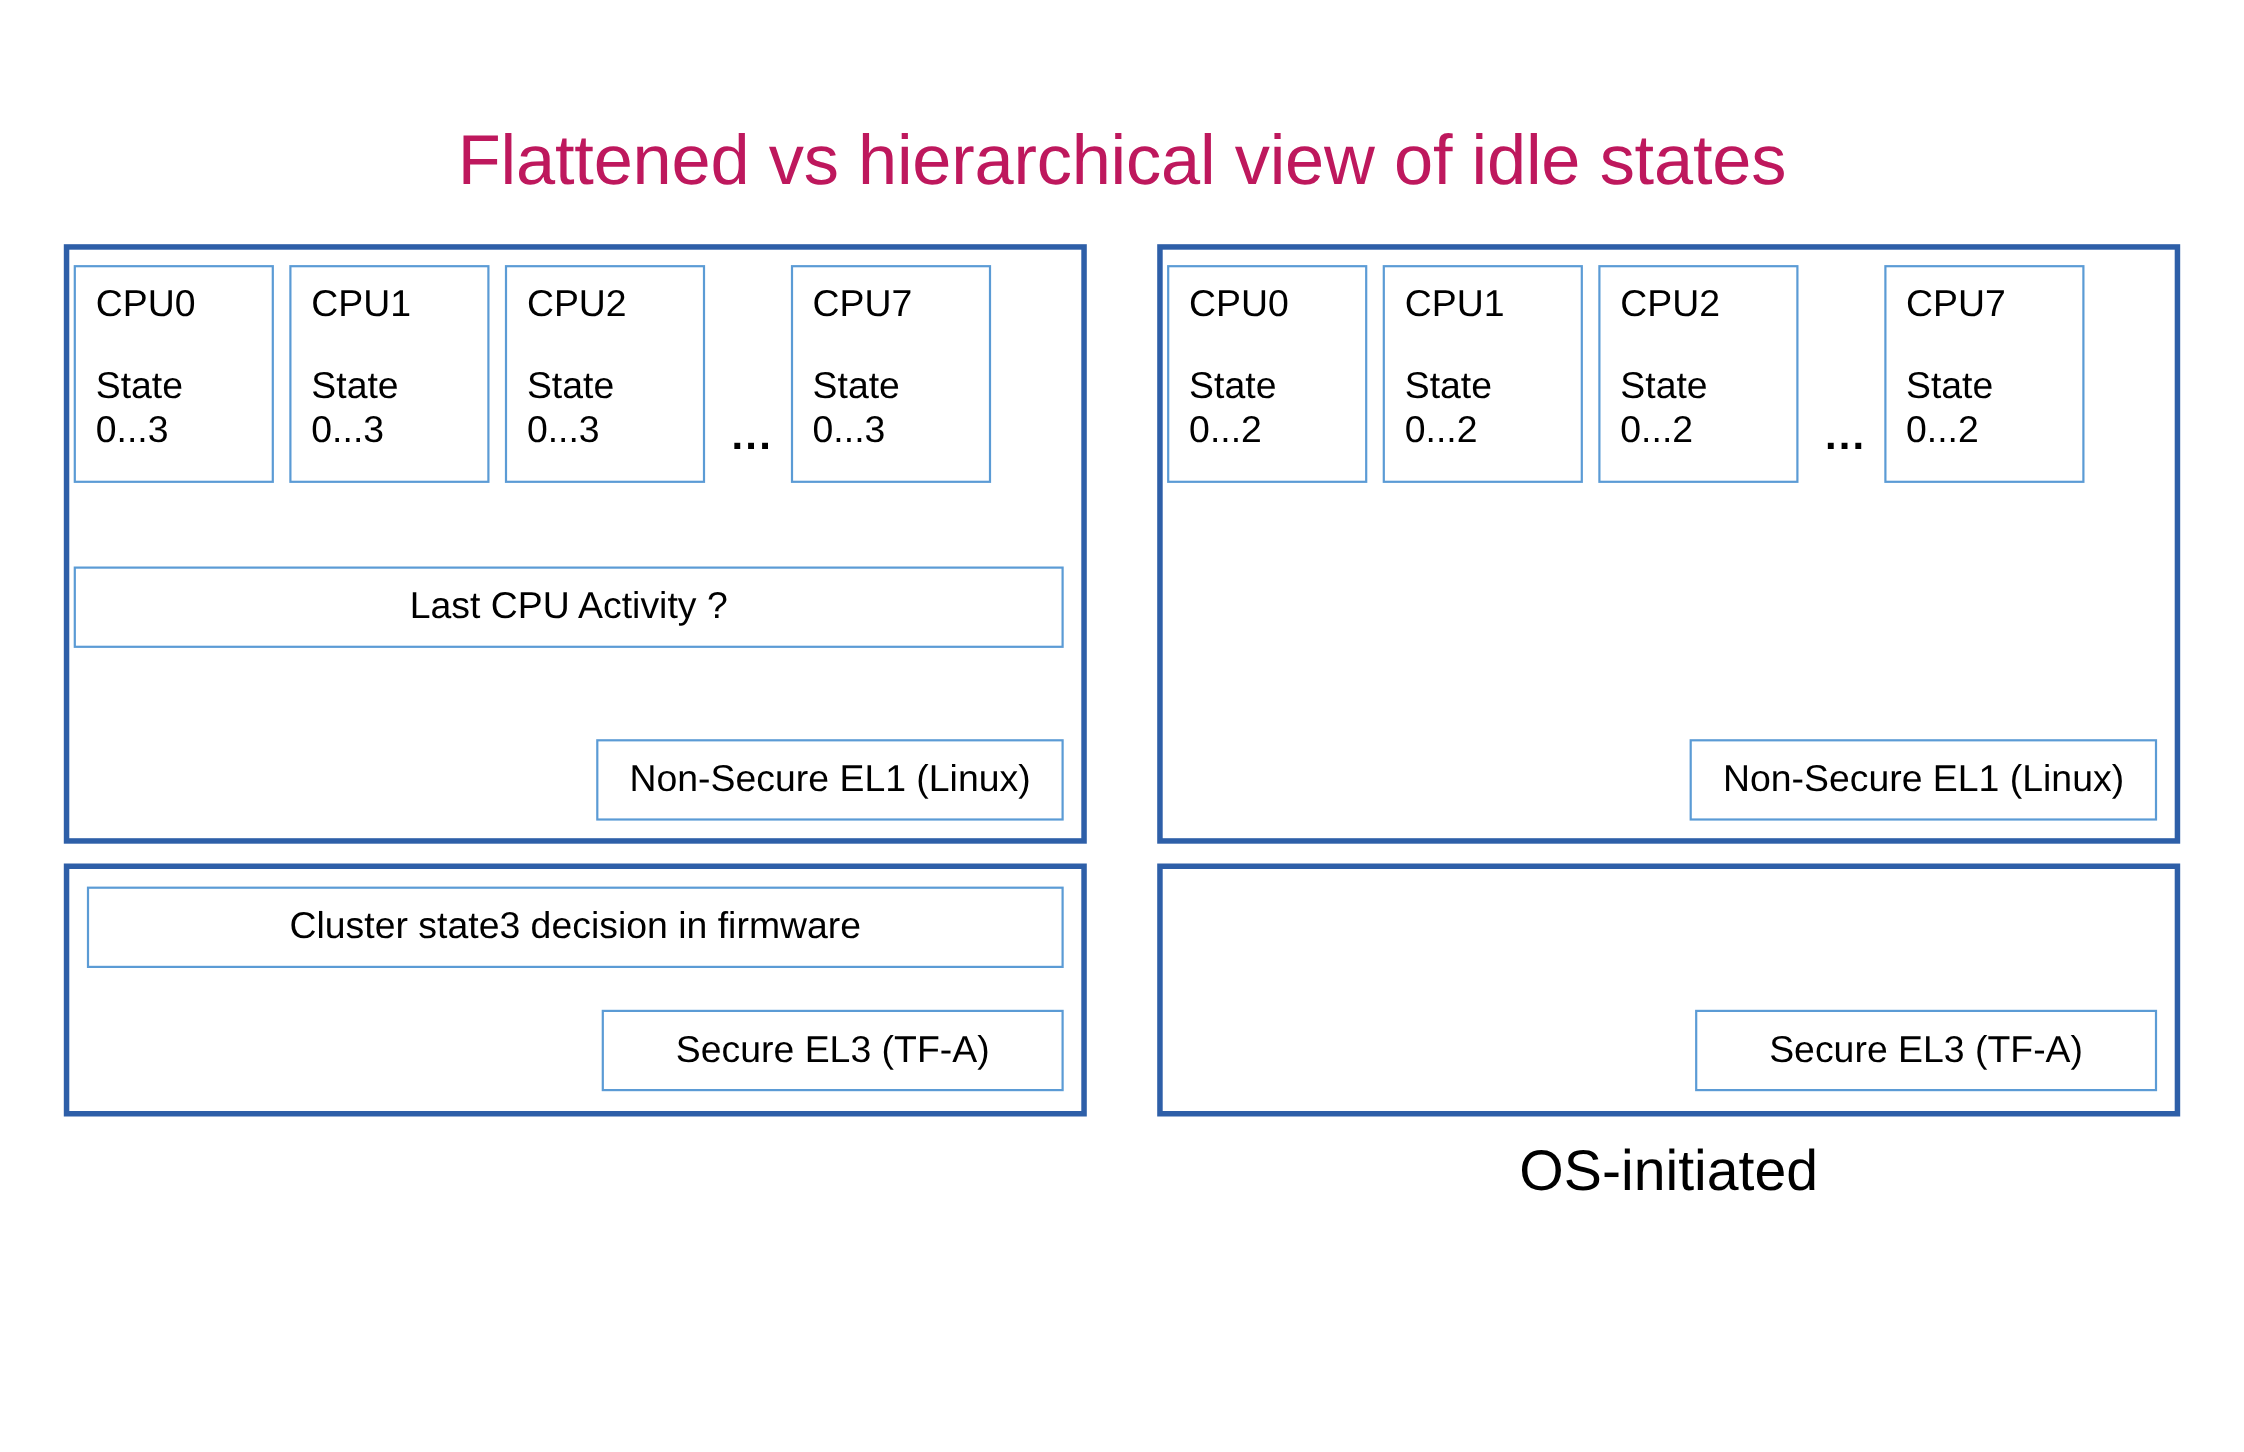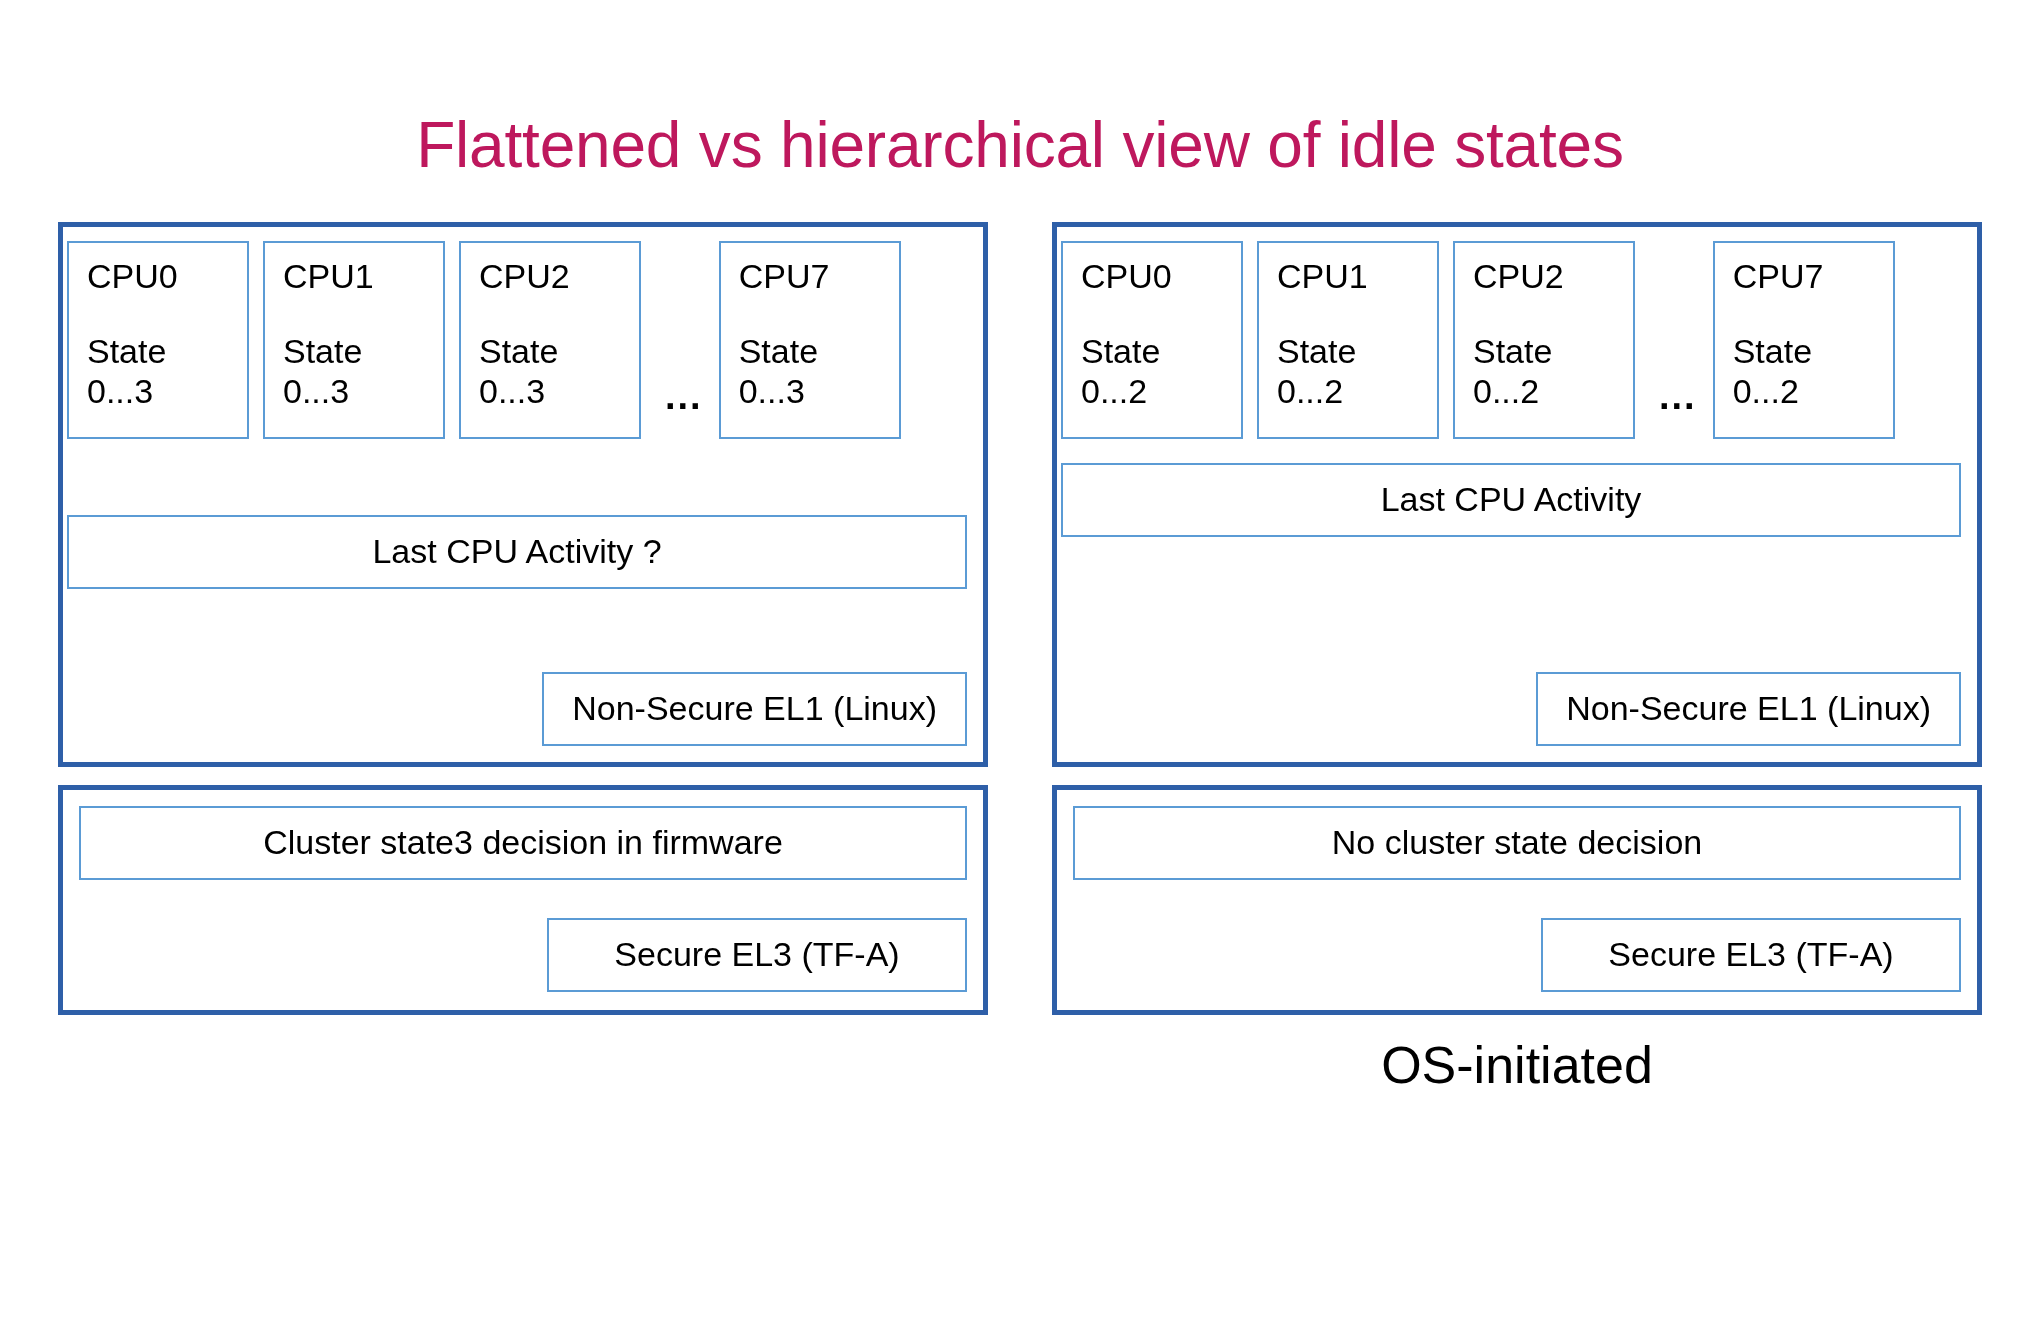--- a/index.html
+++ b/index.html
@@ -260,34 +260,32 @@
               <div>0...2</div>
             </div>
           </div>
         </div>
 
         <div class="spacer-md"></div>
 
 
         <div class="spacer-sm"></div>
 
-        <div class="bar bar-wide">Last CPU Activity</div>
 
         <div class="flex-grow"></div>
 
         <div class="level-row">
           <div class="level-tag">Non-Secure EL1 (Linux)</div>
         </div>
 
       </div>
     </div>
 
     <div class="panel panel-right fw-panel">
       <div class="fw-inner">
-        <div class="bar bar-wide">No cluster state decision</div>
         <div class="flex-grow"></div>
         <div class="level-row">
           <div class="level-tag">Secure EL3 (TF-A)</div>
         </div>
       </div>
     </div>
 
     <div class="caption">OS-initiated</div>
   </div>
 

